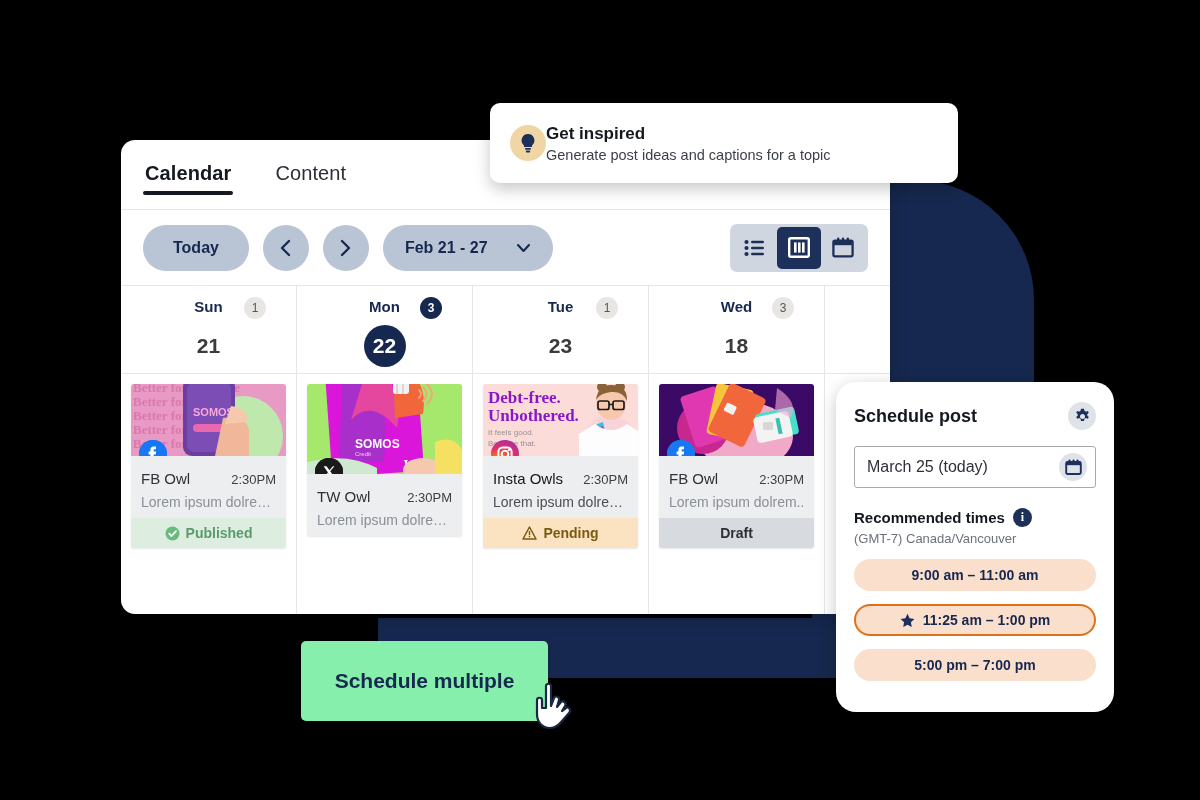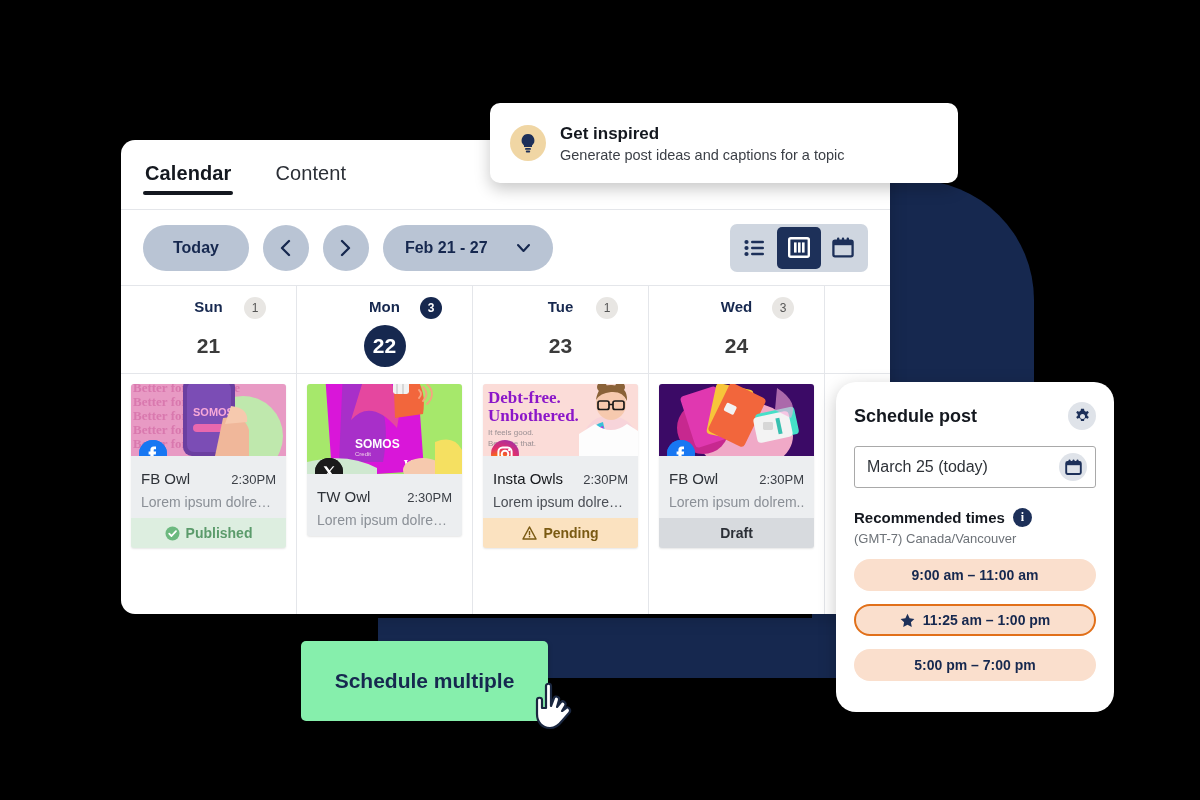--- a/index.html
+++ b/index.html
@@ -142,21 +142,21 @@
   .st-published { background: #ddeee0; color: #5b9b6b; }
   .st-pending   { background: #fbe2c0; color: #7a5a13; }
   .st-draft     { background: #d7dade; color: #2b2f36; }
 
   
   .toast {
     position: absolute; left: 490px; top: 103px;
     width: 468px; height: 80px;
     background: #fff; border-radius: 10px;
     box-shadow: 0 6px 16px rgba(0,0,0,.22);
-    display: flex; align-items: center; gap: 14px;
+    display: flex; align-items: center; 
     padding: 0 20px;
   }
   .bulb-circle {
     width: 36px; height: 36px; border-radius: 50%;
     background: #f0d6a4; flex: 0 0 36px;
     display: flex; align-items: center; justify-content: center;
   }
   .toast-title { font-size: 17px; font-weight: 700; color: #14181f; }
   .toast-sub { font-size: 14.5px; color: #3b3f46; margin-top: 3px; }
 
@@ -449,21 +449,21 @@
               <span>Pending</span>
             </div>
           </div>
         </div>
       </div>
 
       <div class="daycol">
         <div class="dayhead">
           <div class="dayname">Wed</div>
           <div class="daybadge">3</div>
-          <div class="daynum">24</div>
+          <div class="daynum">18</div>
         </div>
         <div class="cardwrap">
           <div class="pcard">
             <div class="pthumb">
               <svg width="156" height="72" viewBox="0 0 156 72">
                 <rect width="156" height="72" fill="#3b0a66"></rect>
                 <ellipse cx="86" cy="52" rx="48" ry="34" fill="#f0a9c7"></ellipse>
                 <ellipse cx="44" cy="44" rx="26" ry="26" fill="#c7288f"></ellipse>
                 <rect x="28" y="6" width="38" height="54" rx="4" transform="rotate(-18 47 33)" fill="#e038b0"></rect>
                 <rect x="52" y="2" width="38" height="52" rx="4" transform="rotate(12 71 28)" fill="#f7c53a"></rect>

